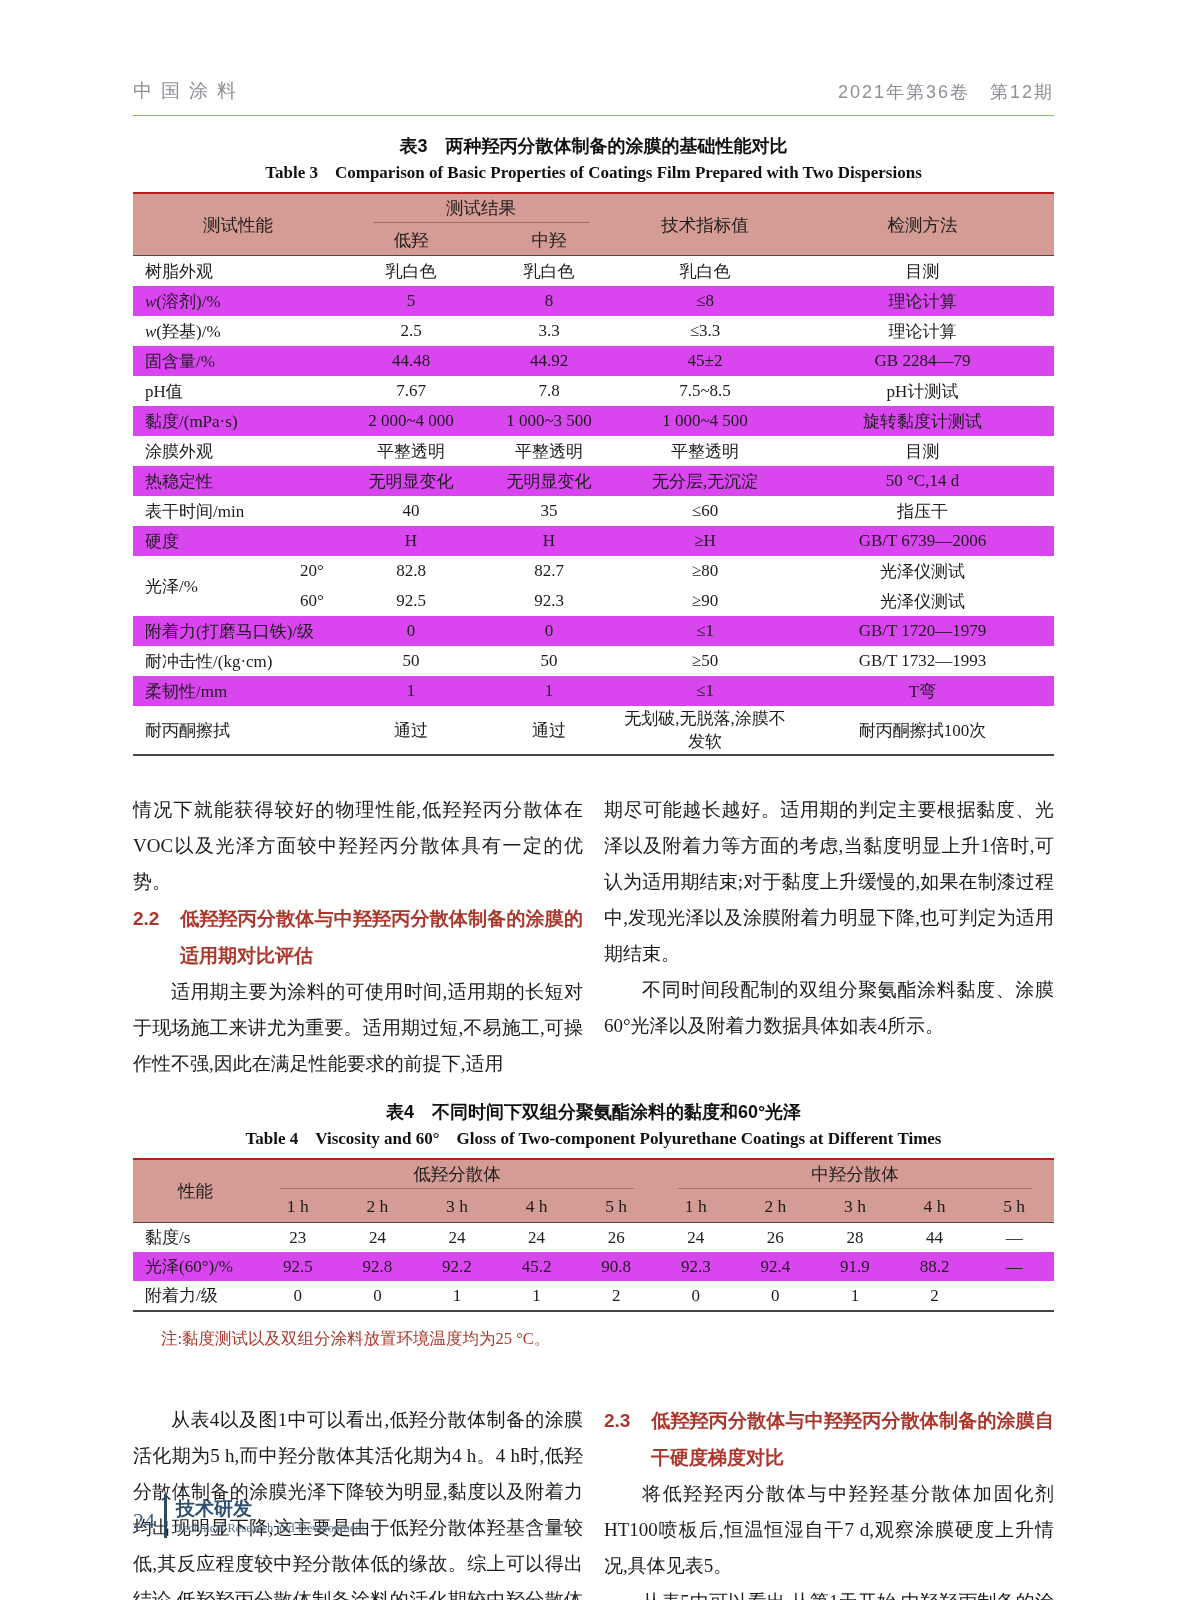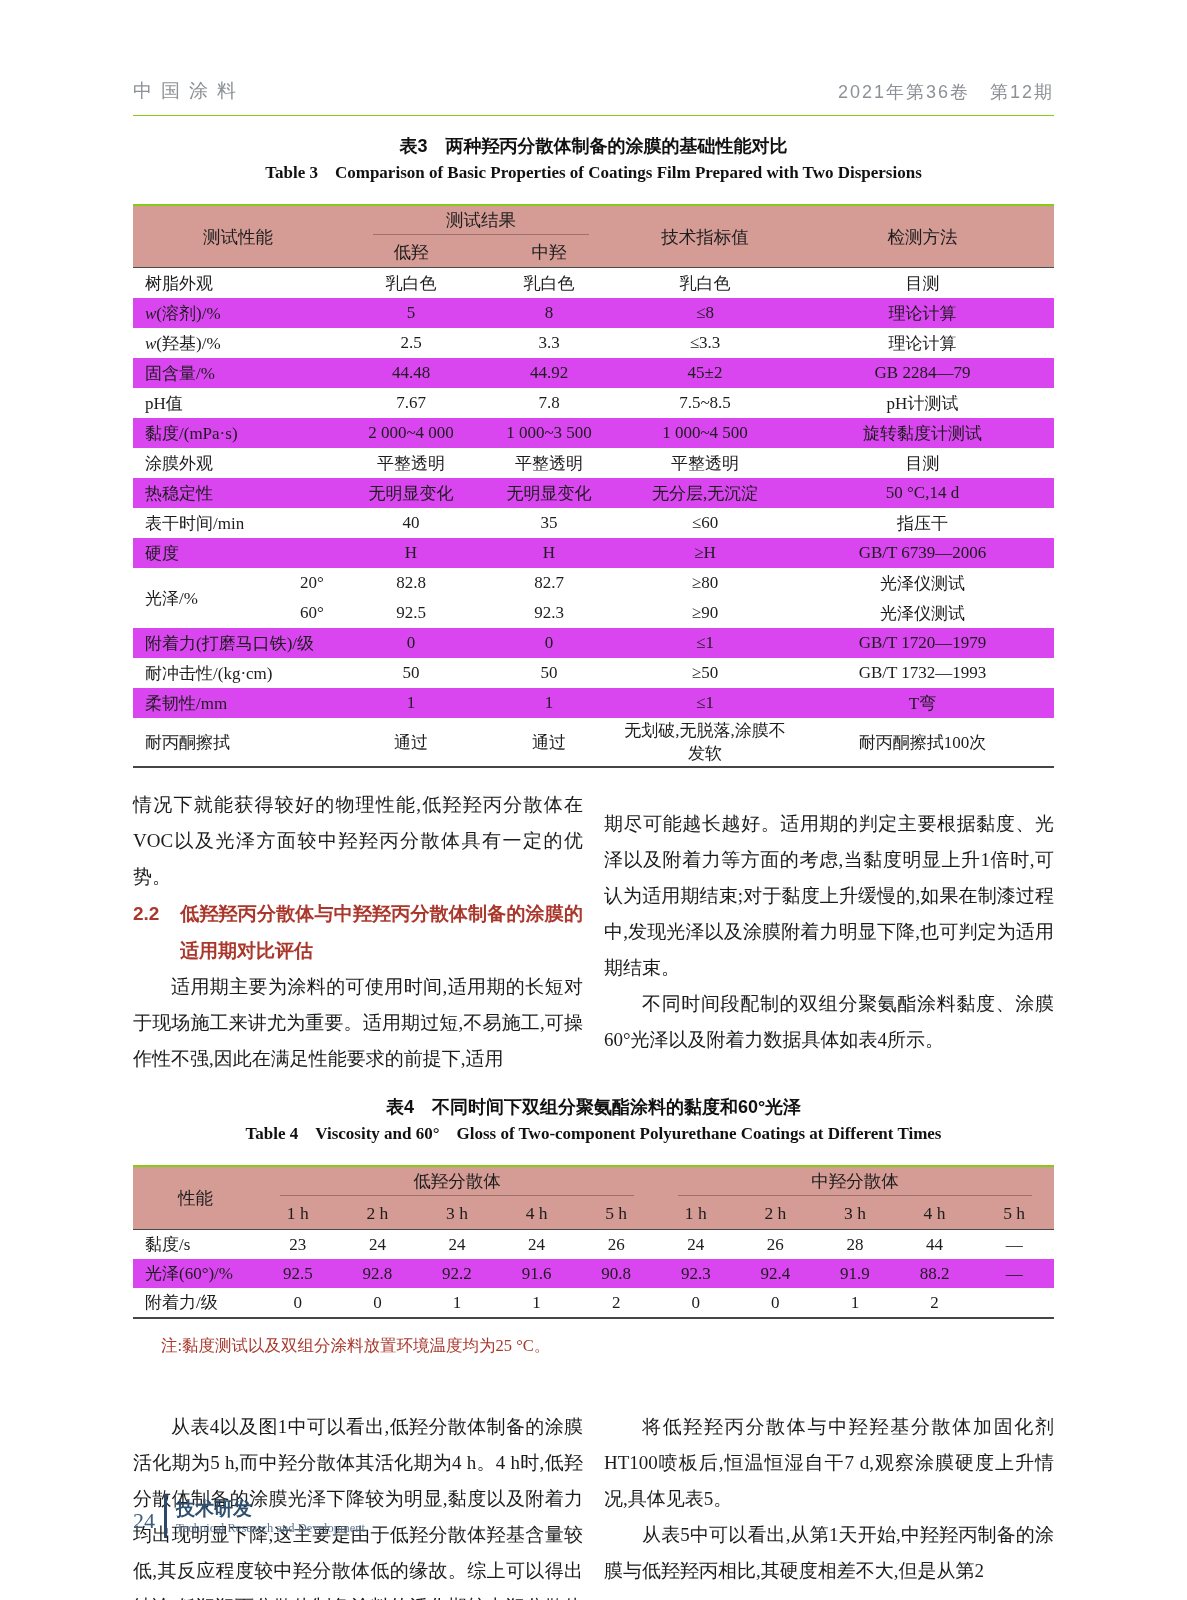--- a/index.html
+++ b/index.html
@@ -29,22 +29,22 @@
     text-align:center; font-weight:bold; font-size:18px; margin-top:18px;
     font-family:"Liberation Sans","DejaVu Sans",sans-serif; color:#111;
   }
   .caption-en {
     text-align:center; font-weight:bold; font-size:17px; margin-top:3px;
     font-family:"Liberation Serif","DejaVu Serif",serif; color:#111;
   }
 
   
   table {
-    width:100%; border-collapse:collapse; margin-top:20px;
-    border-top:2px solid #84cc16; border-bottom:2px solid #454545;
+    width:100%; border-collapse:collapse; margin-top:8px;
+    border-top:2px solid #b91c1c; border-bottom:2px solid #454545;
     font-size:17px;
   }
   th {
     background:#d59b95; font-weight:normal; font-size:17.5px;
     padding:2px 2px; height:26px; color:#1d1d1d;
   }
   .group-th span.g {
     display:block; margin:0 28px; padding-bottom:2px;
     border-bottom:1px solid #9e716b;
   }
@@ -57,21 +57,21 @@
   #table4 .group-th span.g { margin:0 20px; }
 
   .tbl-note {
     color:#a8382c; font-size:16.5px; margin-top:16px; padding-left:28px;
     font-family:"Liberation Serif","DejaVu Serif",serif;
   }
 
   
   .two-col { display:flex; gap:21px; }
   .col { width:450px; }
-  .sec1 { margin-top:19px;align-items:center; }
+  .sec1 { margin-top:36px; }
   .sec2 { margin-top:52px; }
   p.body-p {
     margin:0; font-size:19px; line-height:36px; text-align:justify; color:#1b1b1b;
   }
   p.indent { text-indent:2em; }
   .section-heading {
     margin:0; font-size:19px; line-height:37px; font-weight:bold;
     color:#aa372b; font-family:"Liberation Sans","DejaVu Sans",sans-serif;
     padding-left:47px; text-indent:-47px; text-align:justify;
   }
@@ -304,21 +304,21 @@
           <td>26</td>
           <td>28</td>
           <td>44</td>
           <td>—</td>
         </tr>
         <tr class="shaded">
           <td class="lbl">光泽(60°)/%</td>
           <td>92.5</td>
           <td>92.8</td>
           <td>92.2</td>
-          <td>91.6</td>
+          <td>45.2</td>
           <td>90.8</td>
           <td>92.3</td>
           <td>92.4</td>
           <td>91.9</td>
           <td>88.2</td>
           <td>—</td>
         </tr>
         <tr>
           <td class="lbl">附着力/级</td>
           <td>0</td>
@@ -335,20 +335,21 @@
       </tbody>
   </table>
 
   <p class="tbl-note">注:黏度测试以及双组分涂料放置环境温度均为25 °C。</p>
 
   <div class="two-col sec2">
     <div class="col">
       <p class="body-p indent">从表4以及图1中可以看出,低羟分散体制备的涂膜活化期为5 h,而中羟分散体其活化期为4 h。4 h时,低羟分散体制备的涂膜光泽下降较为明显,黏度以及附着力均出现明显下降,这主要是由于低羟分散体羟基含量较低,其反应程度较中羟分散体低的缘故。综上可以得出结论,低羟羟丙分散体制备涂料的活化期较中羟分散体的更具优势。</p>
     </div>
     <div class="col">
+      <p class="section-heading"><span class="num">2.3</span><span>低羟羟丙分散体与中羟羟丙分散体制备的涂膜自干硬度梯度对比</span></p>
       <p class="body-p indent">将低羟羟丙分散体与中羟羟基分散体加固化剂HT100喷板后,恒温恒湿自干7 d,观察涂膜硬度上升情况,具体见表5。</p>
       <p class="body-p indent">从表5中可以看出,从第1天开始,中羟羟丙制备的涂膜与低羟羟丙相比,其硬度相差不大,但是从第2</p>
     </div>
   </div>
 
 </div>
 
 <footer class="page-footer">
   <span class="page-num">24</span>
   <span class="footer-bar"></span>

